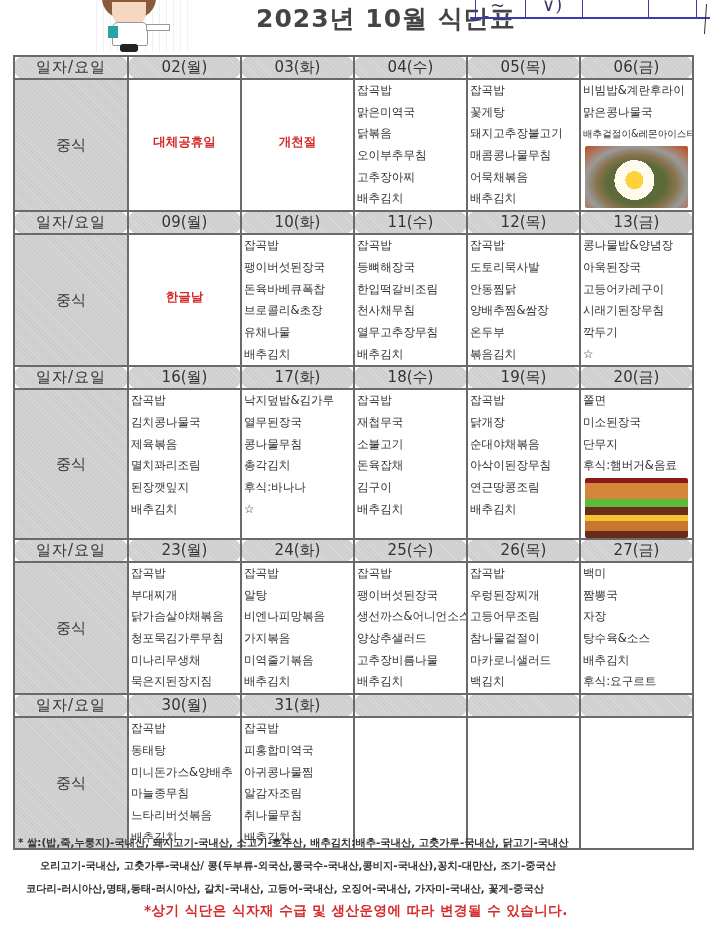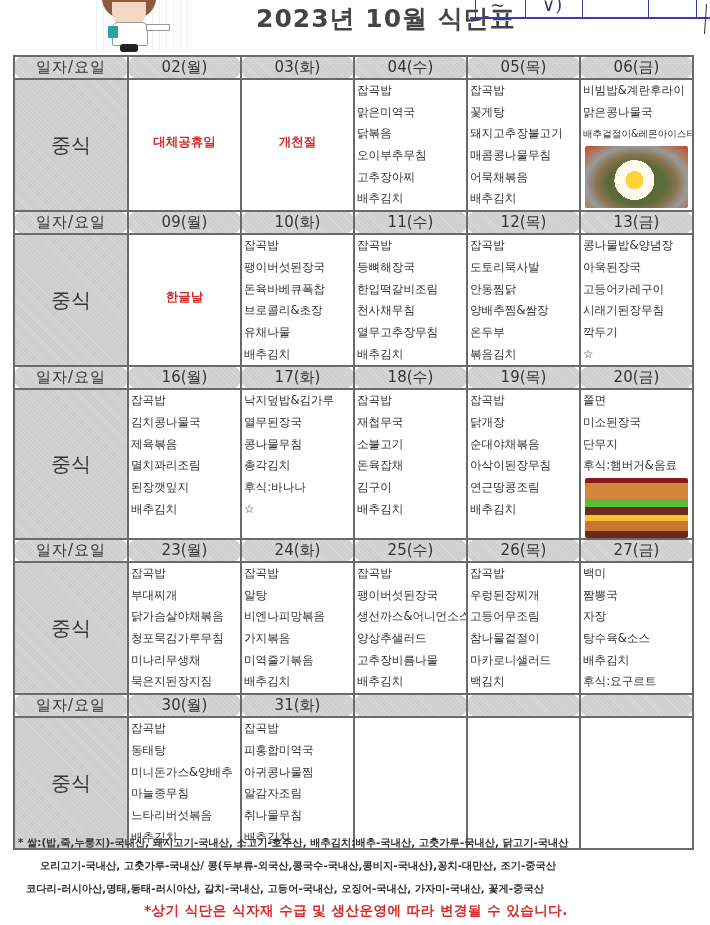--- a/index.html
+++ b/index.html
@@ -30,21 +30,21 @@
   table.menu td { border: 2px solid #6a6a6a; padding: 0; }
   col.c-label { width: 114px; }
   col.c-day { width: 113px; }
   tr.hdr td { height: 21px; background: #cfcfcf;
               background-image: repeating-linear-gradient(45deg, rgba(255,255,255,0.18) 0 1px, transparent 1px 3px);
               text-align: center; font-size: 15px; color: #333; border-radius: 10px; }
   tr.hdr td.lbl { letter-spacing: 1px; }
   tr.body td { height: 130px; vertical-align: top; background: #fff; }
   tr.body td.lbl { background: #cdcdcd;
               background-image: repeating-linear-gradient(45deg, rgba(255,255,255,0.18) 0 1px, transparent 1px 3px);
-              vertical-align: middle; text-align: center; font-size: 20px; color: #333; }
+              vertical-align: middle; text-align: center; font-size: 15px; color: #333; }
   .items { display: flex; flex-direction: column; border-radius: 30px; }
   .item { height: 21.7px; line-height: 21.7px; font-size: 11.6px; padding-left: 2px; white-space: nowrap; overflow: hidden; color: #333; }
   .item.small { font-size: 9.6px; }
   .holiday { height: 125px; display: flex; align-items: center; justify-content: center;
              color: #d52a2a; font-size: 12.5px; font-weight: bold; }
   .photo { margin: 1px 4px 0 4px; height: 62px; border-radius: 2px; position: relative; overflow: hidden; }
   .photo.bibimbap { background: radial-gradient(circle at 48% 55%, #ffd23a 0 9px, #fffbee 9px 20px, transparent 20px),
        radial-gradient(ellipse at 50% 60%, #5c6a3a 0 40%, #8a7450 55%, #9a9a9a 70%, #c44a1a 100%); }
   .photo.burger { height: 60px; background: linear-gradient(180deg, #8a1a1a 0 8%, #d4873a 8% 35%, #5dbb3a 35% 48%, #6b2d1a 48% 62%, #f5c234 62% 72%, #c9762e 72% 88%, #6a2a1a 88% 100%); }
 

